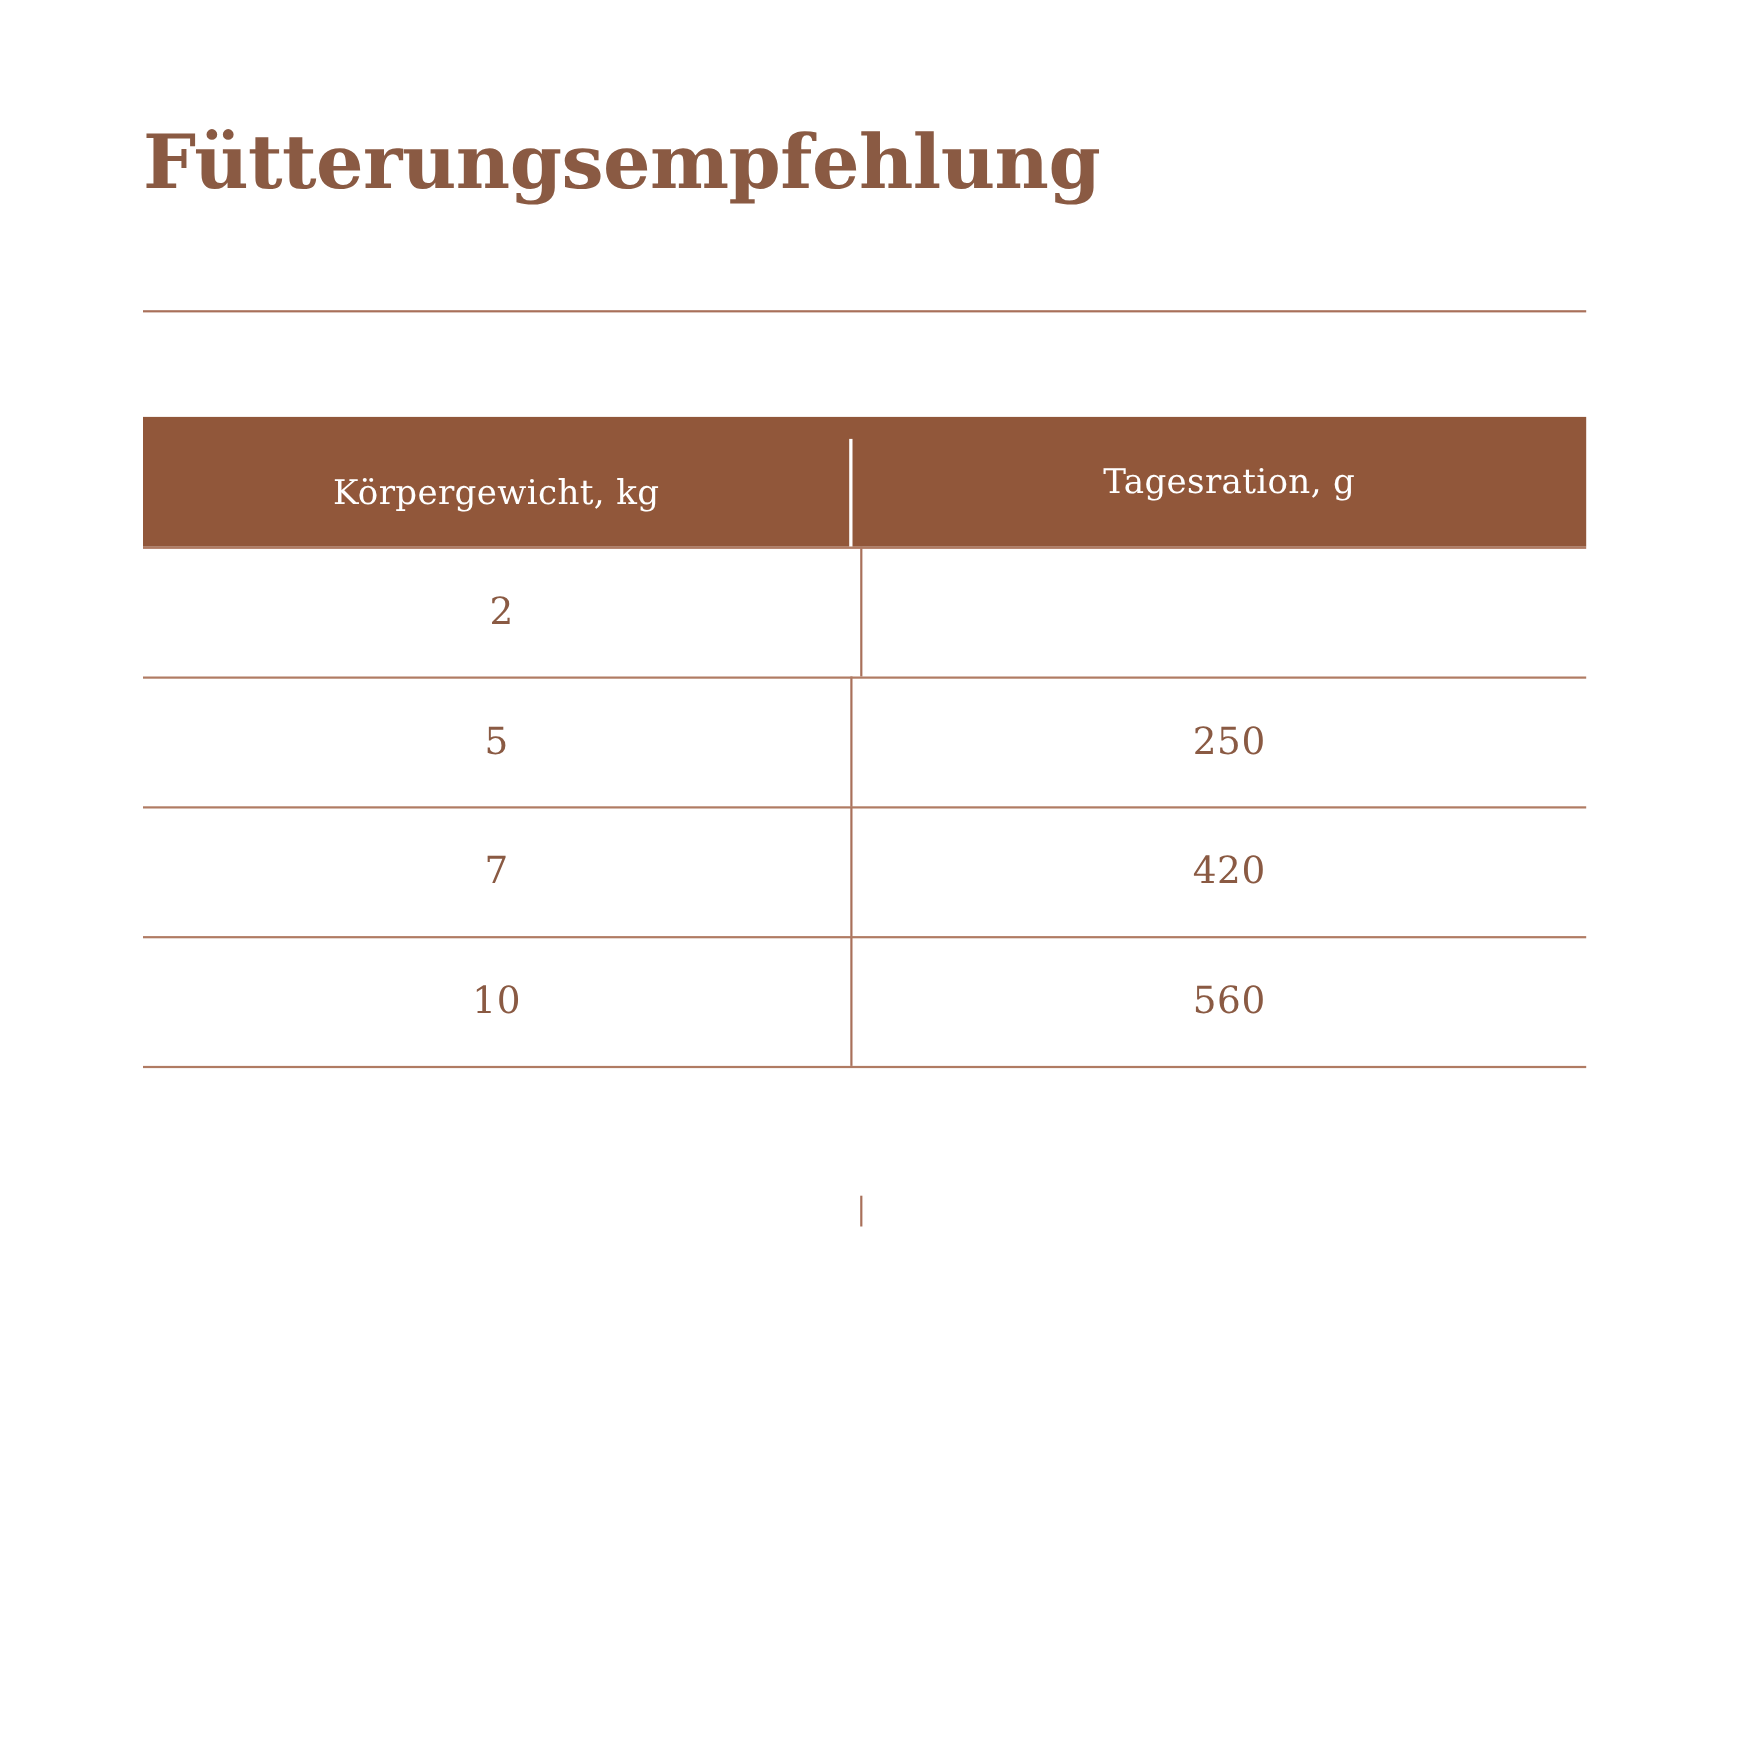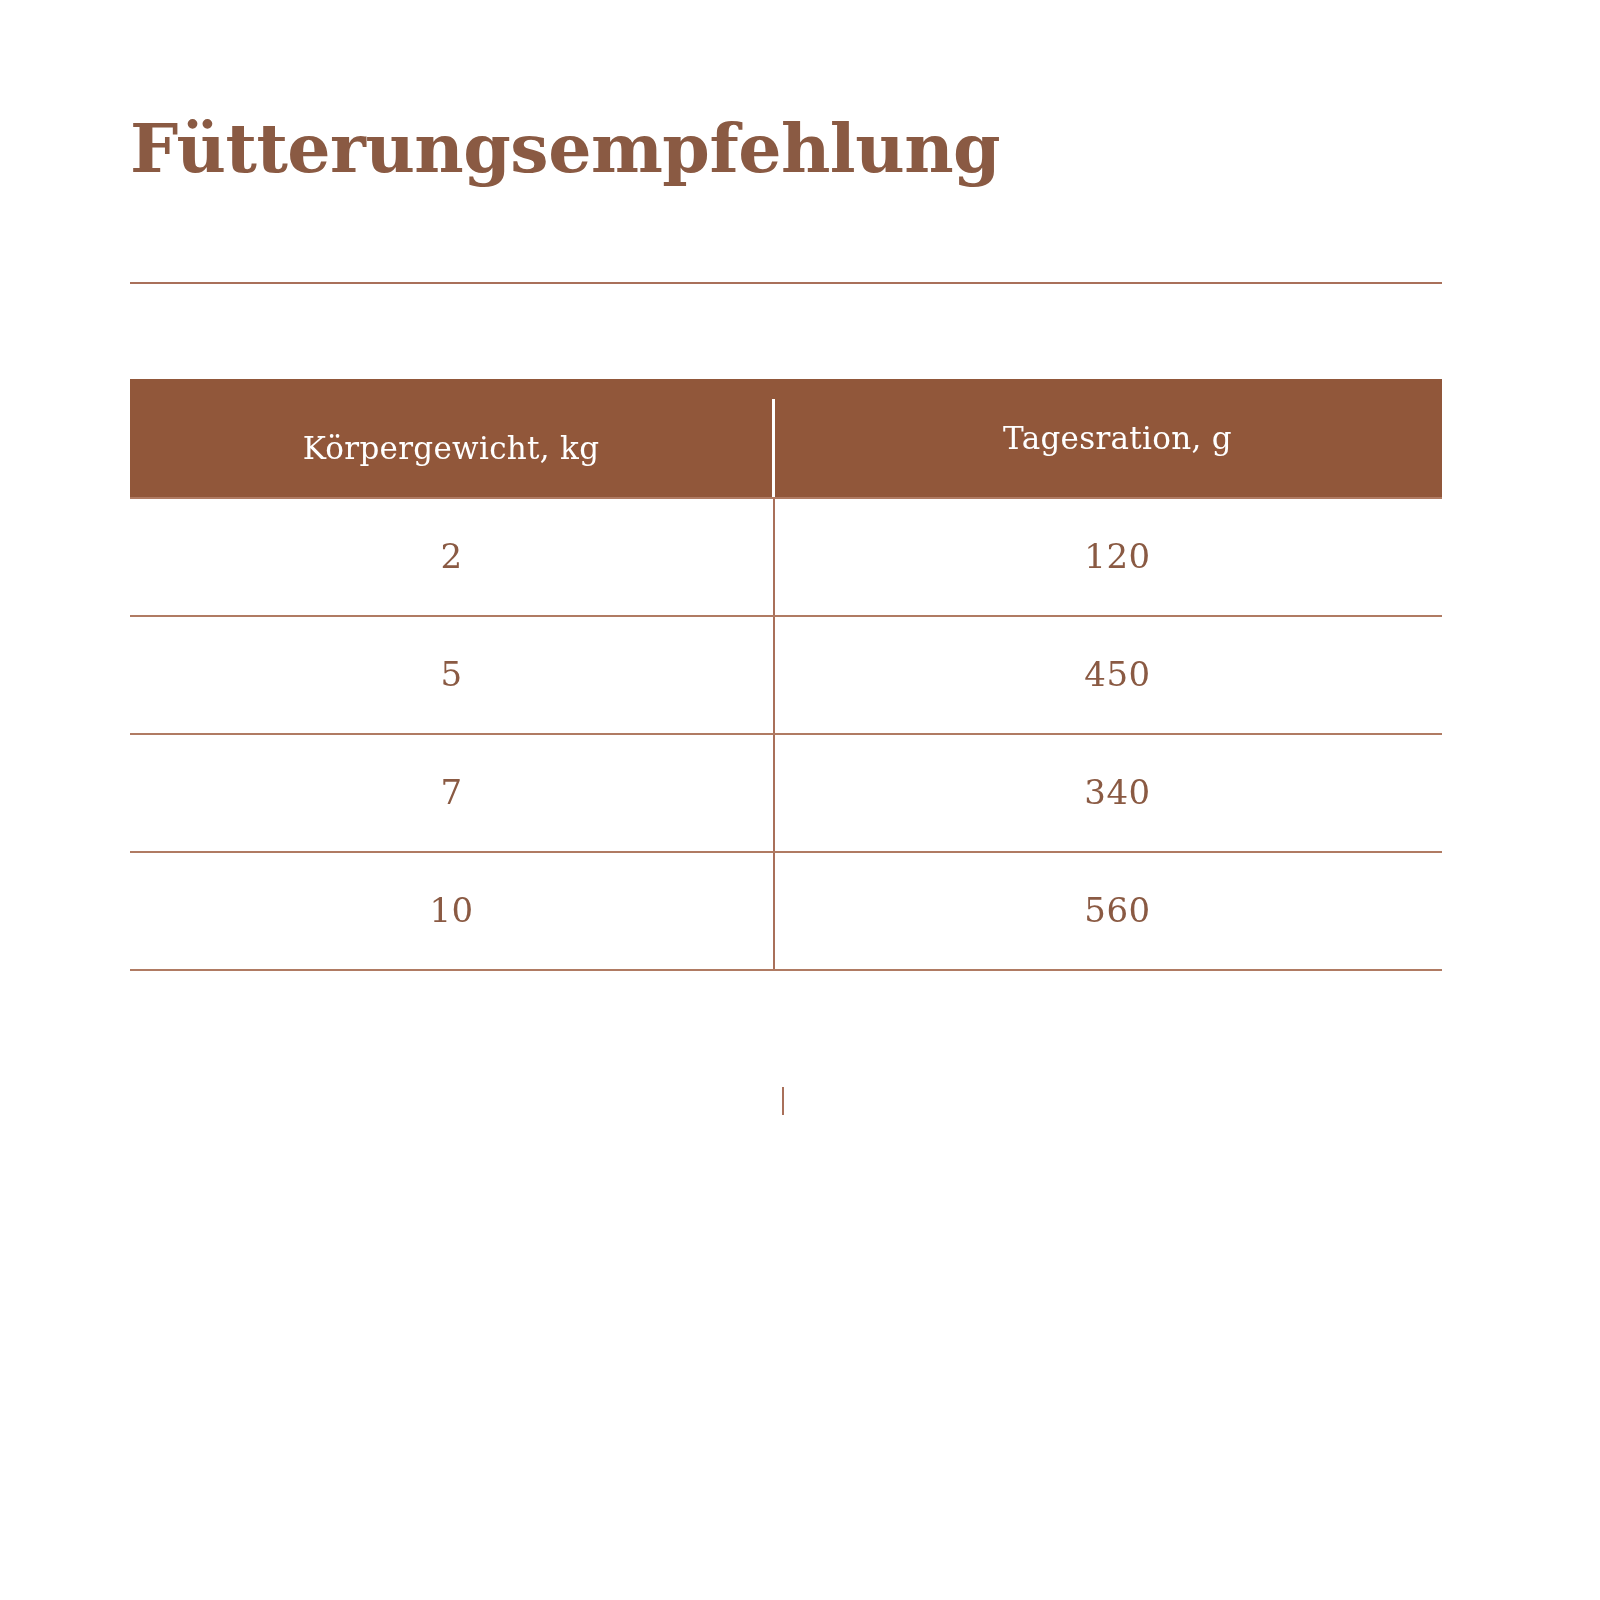--- a/index.html
+++ b/index.html
@@ -131,31 +131,30 @@
 
   <div class="table">
 
     <div class="thead">
       <div class="cell col-a">Körpergewicht, kg</div>
       <div class="cell col-b">Tagesration, g</div>
     </div>
 
     <div class="row">
       <div class="cell col-a">2</div>
-      <div class="cell col-b">120</div>
     </div>
 
     <div class="row">
       <div class="cell col-a">5</div>
-      <div class="cell col-b">450</div>
+      <div class="cell col-b">250</div>
     </div>
 
     <div class="row">
       <div class="cell col-a">7</div>
-      <div class="cell col-b">340</div>
+      <div class="cell col-b">420</div>
     </div>
 
     <div class="row">
       <div class="cell col-a">10</div>
       <div class="cell col-b">560</div>
     </div>
 
     <div class="row">
     </div>
 

